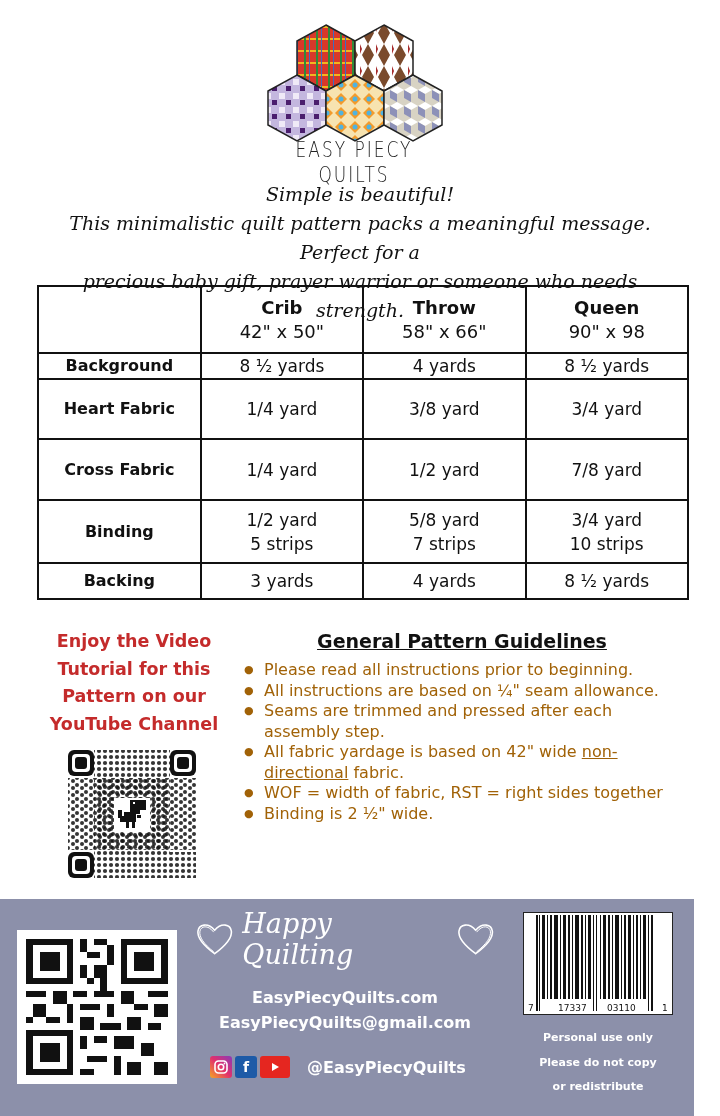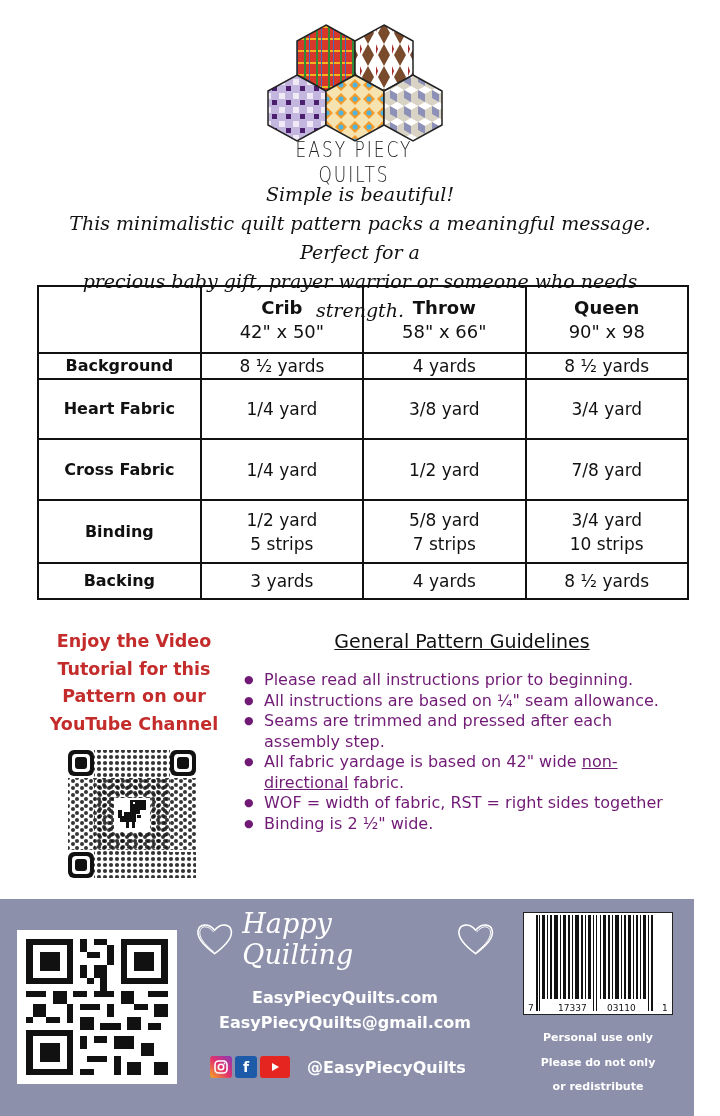--- a/index.html
+++ b/index.html
@@ -34,23 +34,23 @@
   .r-bind { height: 63px; }
   .r-back { height: 36px; }
 
   
   .promo { position: absolute; left: 36px; top: 628px; width: 196px; text-align: center;
     font-family: "DejaVu Sans", sans-serif; font-weight: bold; color: #c42b2b; font-size: 17.5px; line-height: 27.5px; }
   .qr-small { position: absolute; left: 66px; top: 748px; width: 132px; height: 132px; }
 
   
   .guide { position: absolute; left: 242px; top: 630px; width: 440px; font-family: "DejaVu Sans", sans-serif; }
-  .guide-title { text-align: center; font-weight: normal; font-size: 19px; text-decoration: underline; color: #111; margin-bottom: 18px; padding-left: 0; }
+  .guide-title { text-align: center; font-weight: bold; font-size: 19px; text-decoration: underline; color: #111; margin-bottom: 8px; padding-left: 0; }
   .guide ul { list-style: none; }
-  .guide li { position: relative; padding-left: 22px; font-size: 16px; line-height: 20.5px; color: #701a75; }
+  .guide li { position: relative; padding-left: 22px; font-size: 16px; line-height: 20.5px; color: #a16207; }
   .guide li::before { content: "●"; position: absolute; left: 2px; top: 0; font-size: 11px; }
   .u { text-decoration: underline; }
 
   
   .footer { position: absolute; left: 0; top: 899px; width: 694px; height: 217px; background: #8c90aa; }
   .qr-big { position: absolute; left: 17px; top: 31px; width: 160px; height: 154px; background: #fff; padding: 9px; }
   .happy { position: absolute; left: 195px; top: 12px; width: 300px; height: 55px; display: flex; align-items: center; justify-content: center; gap: 8px; color: #fff; }
   .happy-text { font-family: "DejaVu Serif", serif; font-style: italic; font-size: 27px; color: #fff; }
   .contact { position: absolute; left: 195px; top: 86px; width: 300px; text-align: center; color: #fff;
     font-family: "DejaVu Sans", sans-serif; font-weight: bold; font-size: 16px; line-height: 25px; }
@@ -359,16 +359,16 @@
     <div class="barcode-nums">
       <span style="left:3px;">7</span>
       <span style="left:33px;">17337</span>
       <span style="left:82px;">03110</span>
       <span style="left:137px;">1</span>
     </div>
   </div>
 
   <div class="license">
     <div>Personal use only</div>
-    <div>Please do not only</div>
+    <div>Please do not copy</div>
     <div>or redistribute</div>
   </div>
 </div>
 
 </body></html>

